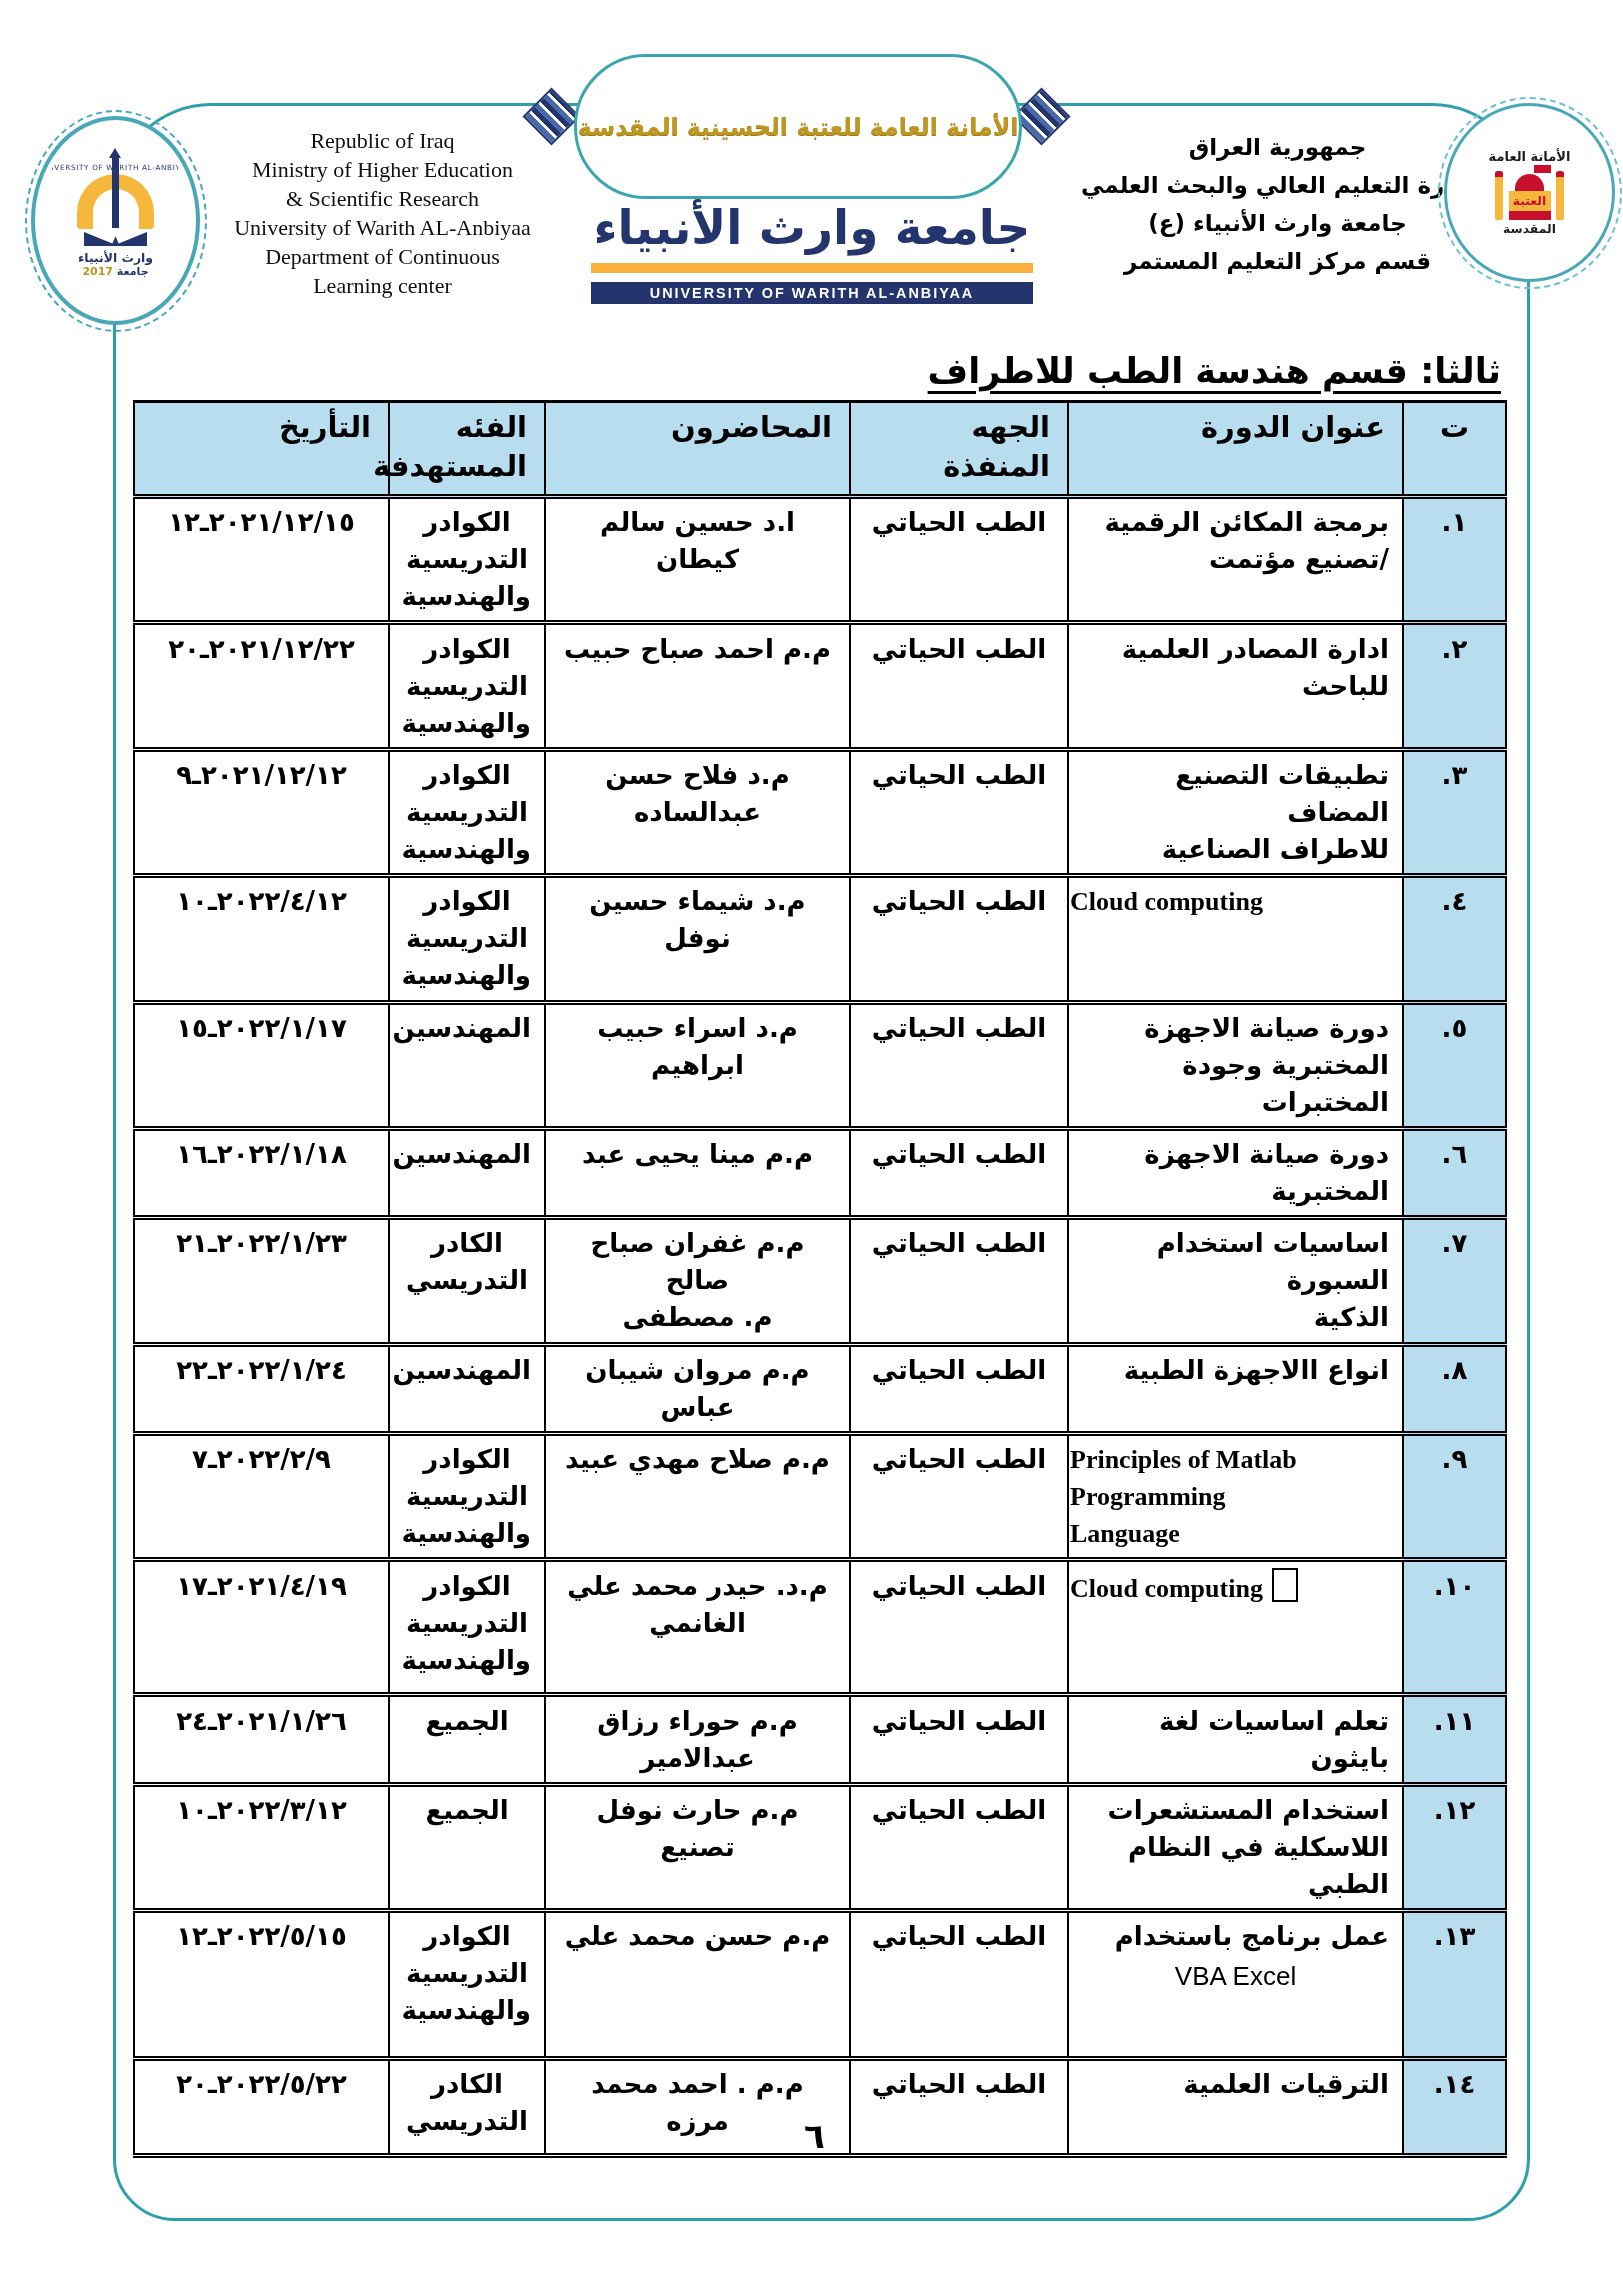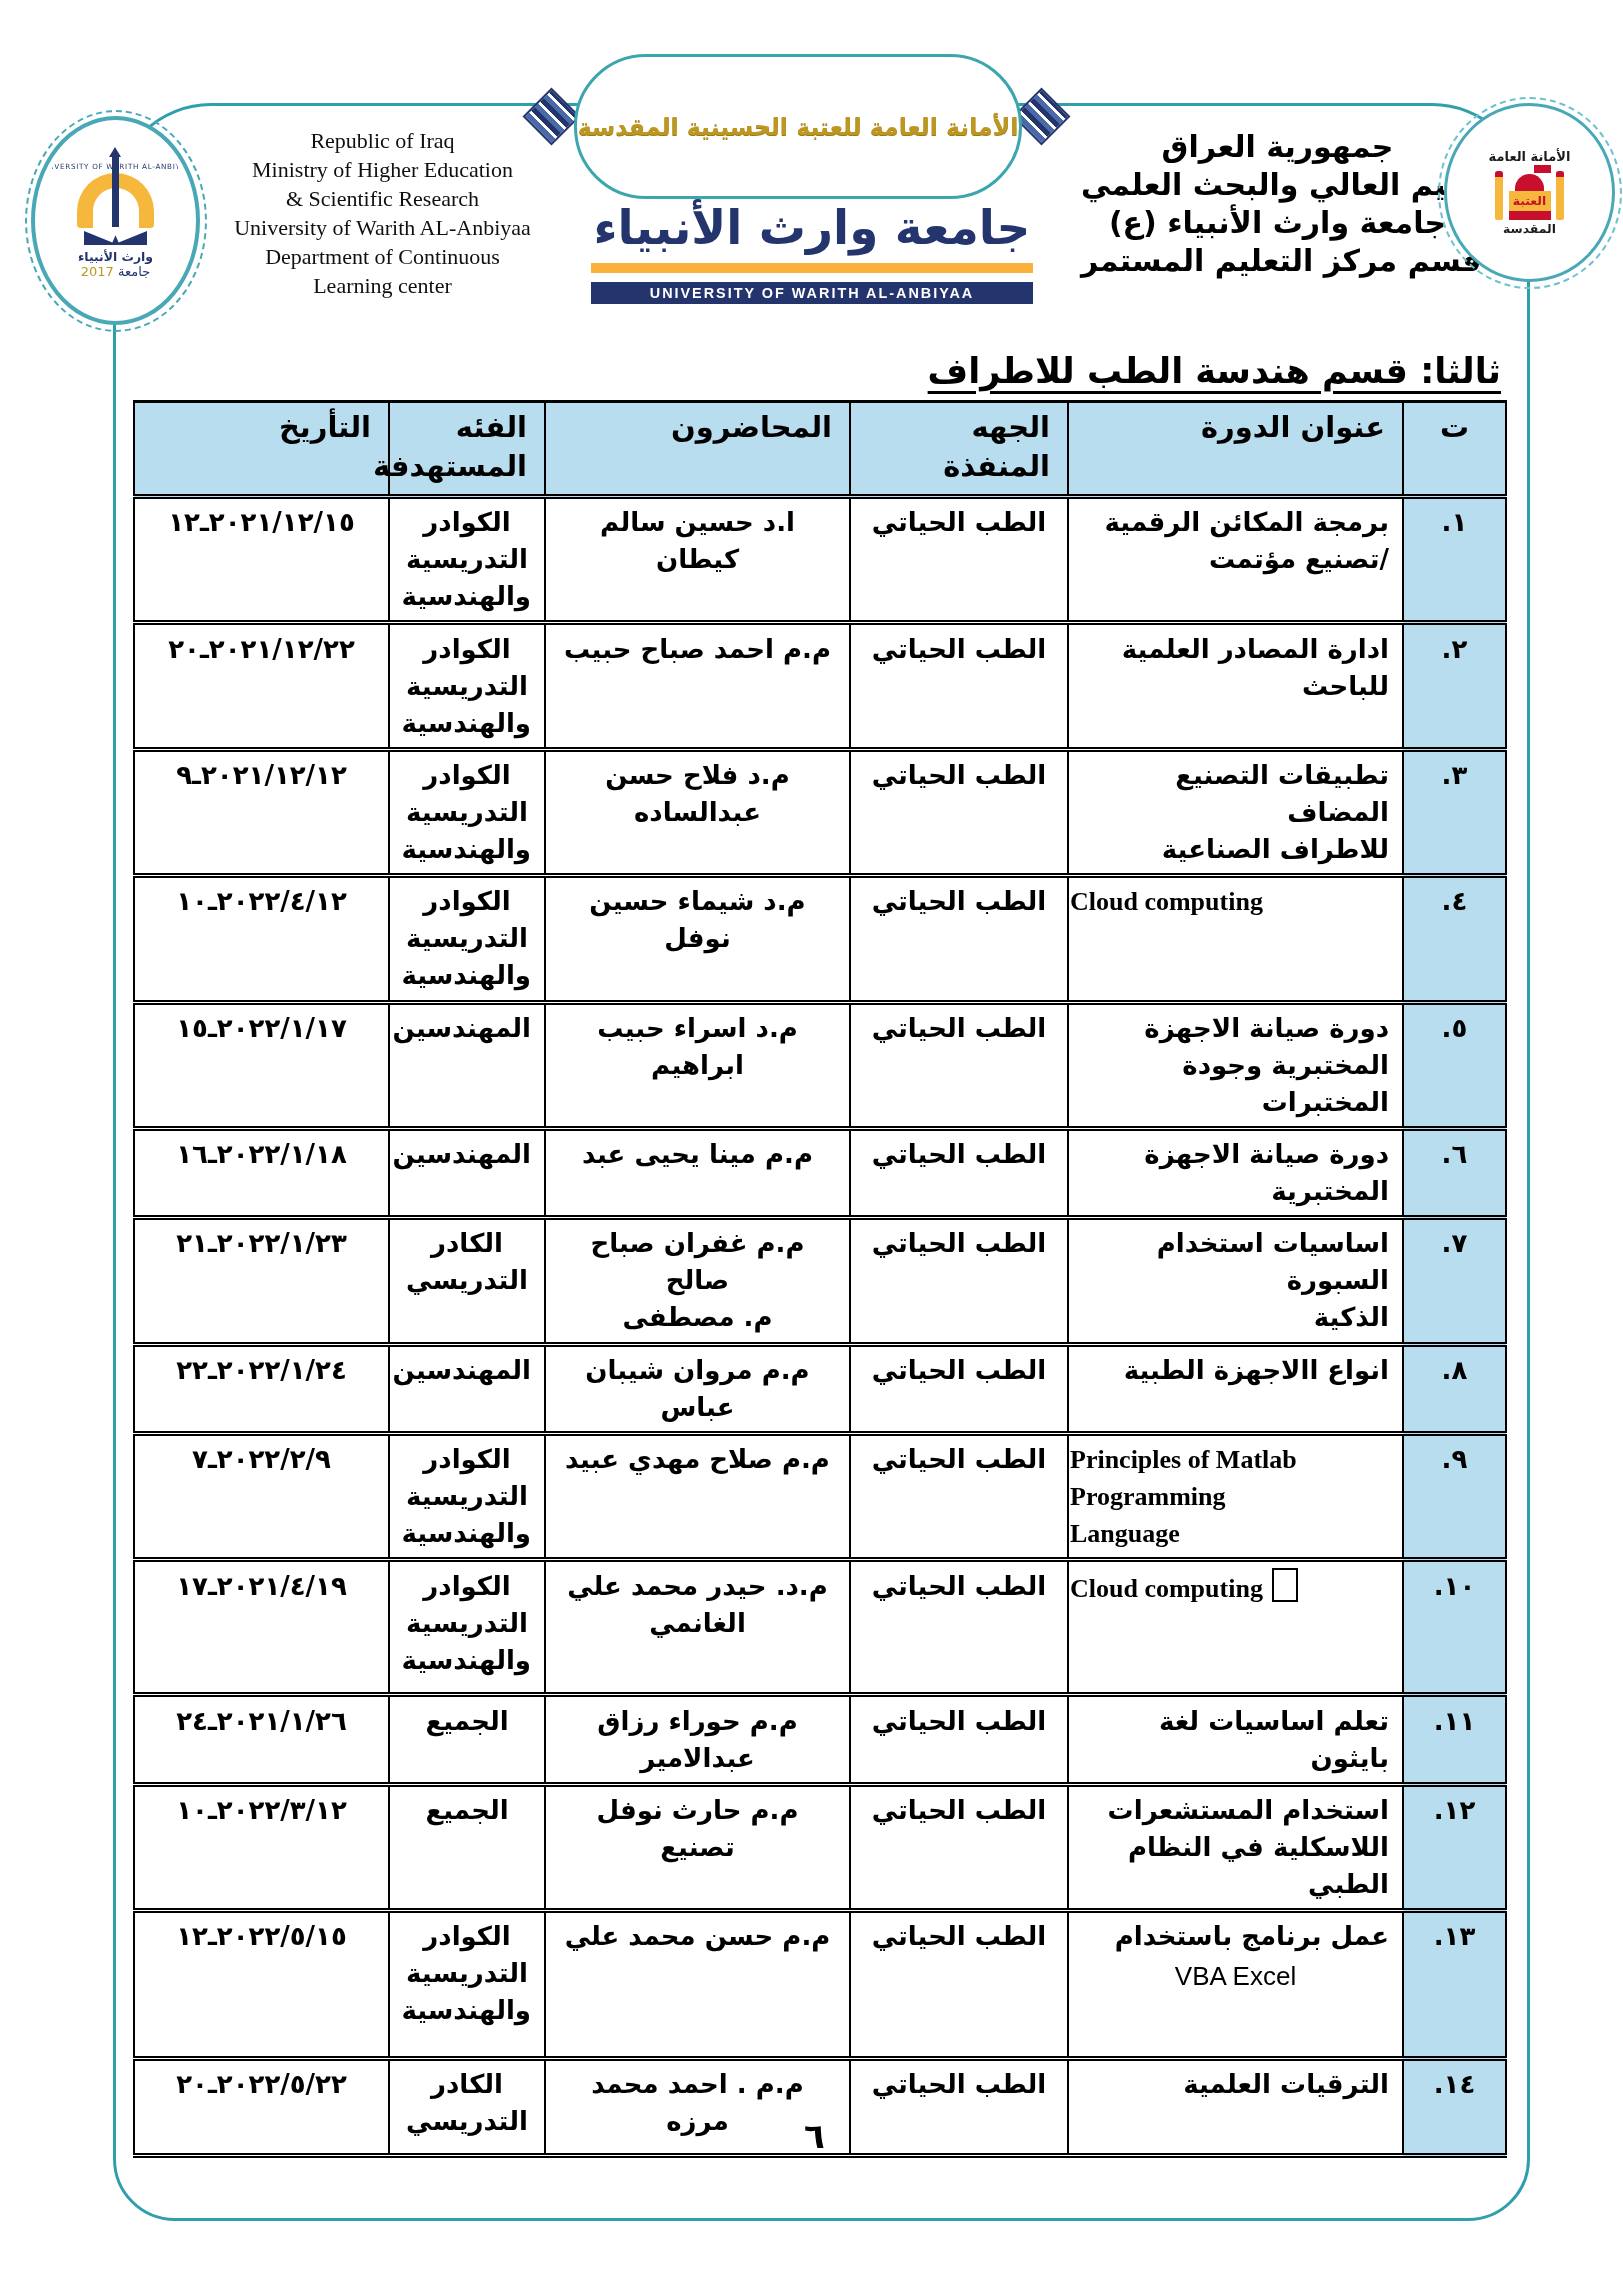--- a/index.html
+++ b/index.html
@@ -49,39 +49,39 @@
   .seal-arch::before{
     content:"";position:absolute;left:15.7px;top:14.4px;width:46px;height:41px;background:#fff;border-radius:26px 26px 0 0;
   }
   .seal-pen{position:absolute;left:35px;top:-17px;width:6.5px;height:71px;background:#24356E;}
   .seal-pen::before{content:"";position:absolute;left:-3.3px;top:-9.2px;border-left:6.5px solid transparent;border-right:6.5px solid transparent;border-bottom:10.5px solid #24356E;}
   .seal-book{
     width:63px;height:14.4px;margin-top:2.6px;background:#24356E;
     clip-path:polygon(0 0,45% 80%,50% 30%,55% 80%,100% 0,100% 100%,0 100%);
   }
   .seal-name{font-size:12.4px;font-weight:bold;color:#24356E;margin-top:3.9px;white-space:nowrap;}
-  .seal-sub{font-size:13px;font-weight:normal;color:#24356E;white-space:nowrap;}
+  .seal-sub{font-size:11px;font-weight:bold;color:#24356E;white-space:nowrap;}
   .seal-year{color:#BD9722;}
   
   .en-block{
     position:absolute;left:196px;top:126px;width:373px;z-index:6;
     font-family:"Liberation Serif", serif;font-size:22px;line-height:29px;text-align:center;color:#101010;
   }
   
   .wordmark{position:absolute;left:591px;top:195px;width:442px;z-index:6;text-align:center;}
   .wm-ar{font-size:47px;font-weight:bold;color:#24356E;white-space:nowrap;line-height:65px;}
   .wm-yellow{height:10.5px;background:#FBB03B;margin-top:2.6px;}
   .wm-navy{
     height:22px;background:#24356E;margin-top:9.2px;color:#fff;
     font-family:"Liberation Sans", sans-serif;font-weight:bold;font-size:14.4px;letter-spacing:2px;line-height:22px;white-space:nowrap;
   }
   
   .ar-block{
     position:absolute;left:1081px;top:128px;width:393px;z-index:6;
-    font-weight:bold;font-size:30px;line-height:38px;text-align:center;white-space:nowrap;
+    font-weight:bold;font-size:23px;line-height:38px;text-align:center;white-space:nowrap;
   }
   
   .emblem-right{position:absolute;left:1444px;top:103px;width:171px;height:179px;z-index:6;}
   .emblem-right .ring{position:absolute;inset:0;border:3.9px solid #49A8B6;border-radius:50%;background:#fff;}
   .emblem-right .ring2{position:absolute;inset:-6.5px;border:2.6px dashed #6BC2CC;border-radius:50%;}
   .emblem-right .inner{
     position:absolute;inset:7.9px;border-radius:50%;overflow:hidden;background:#fff;
     display:flex;flex-direction:column;align-items:center;justify-content:center;
   }
   .em-top{font-size:13px;font-weight:bold;color:#1d1d1d;white-space:nowrap;}

